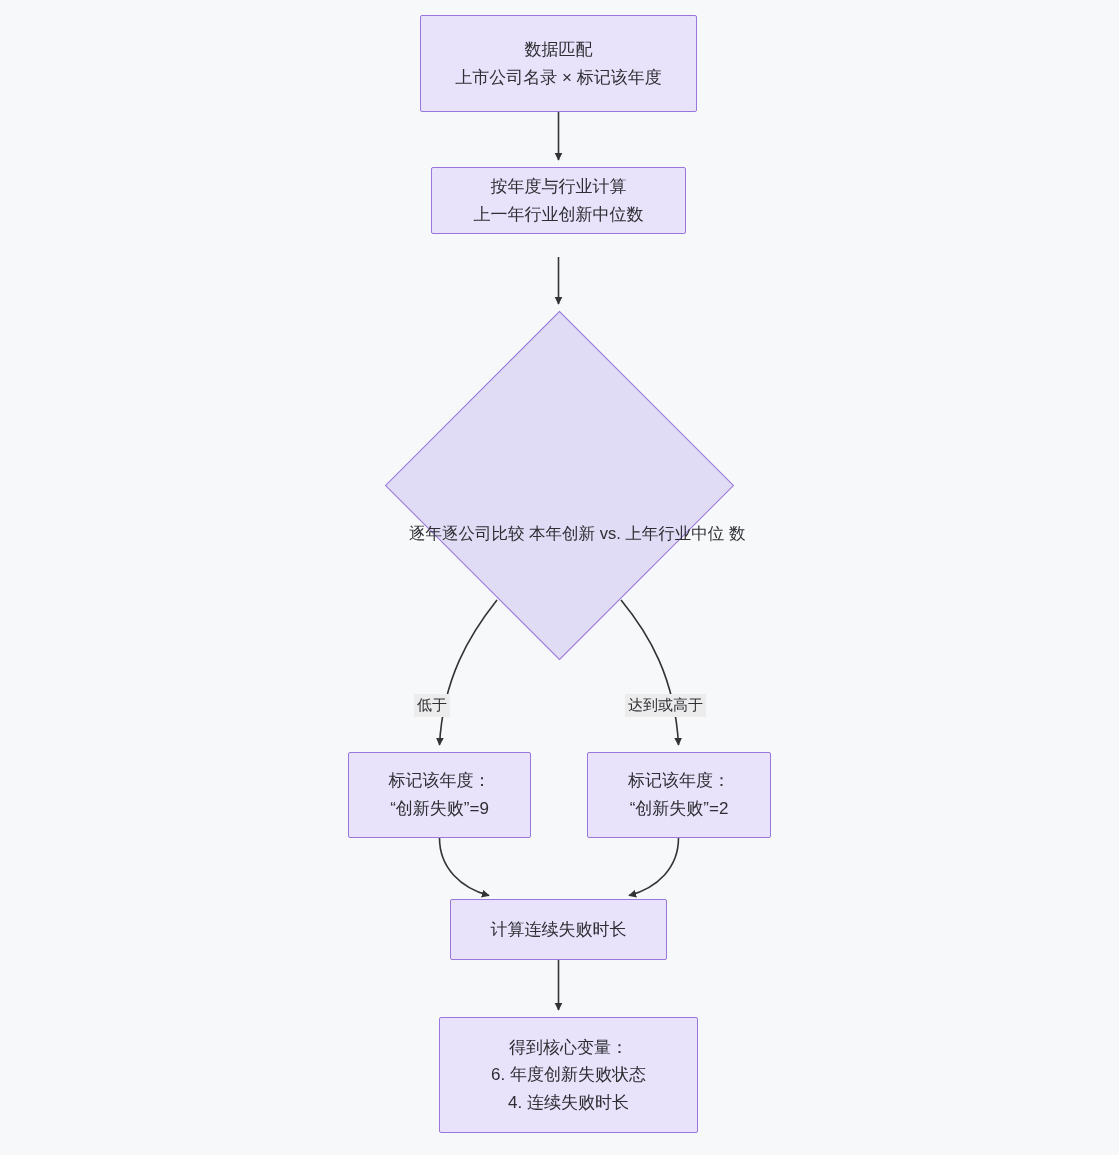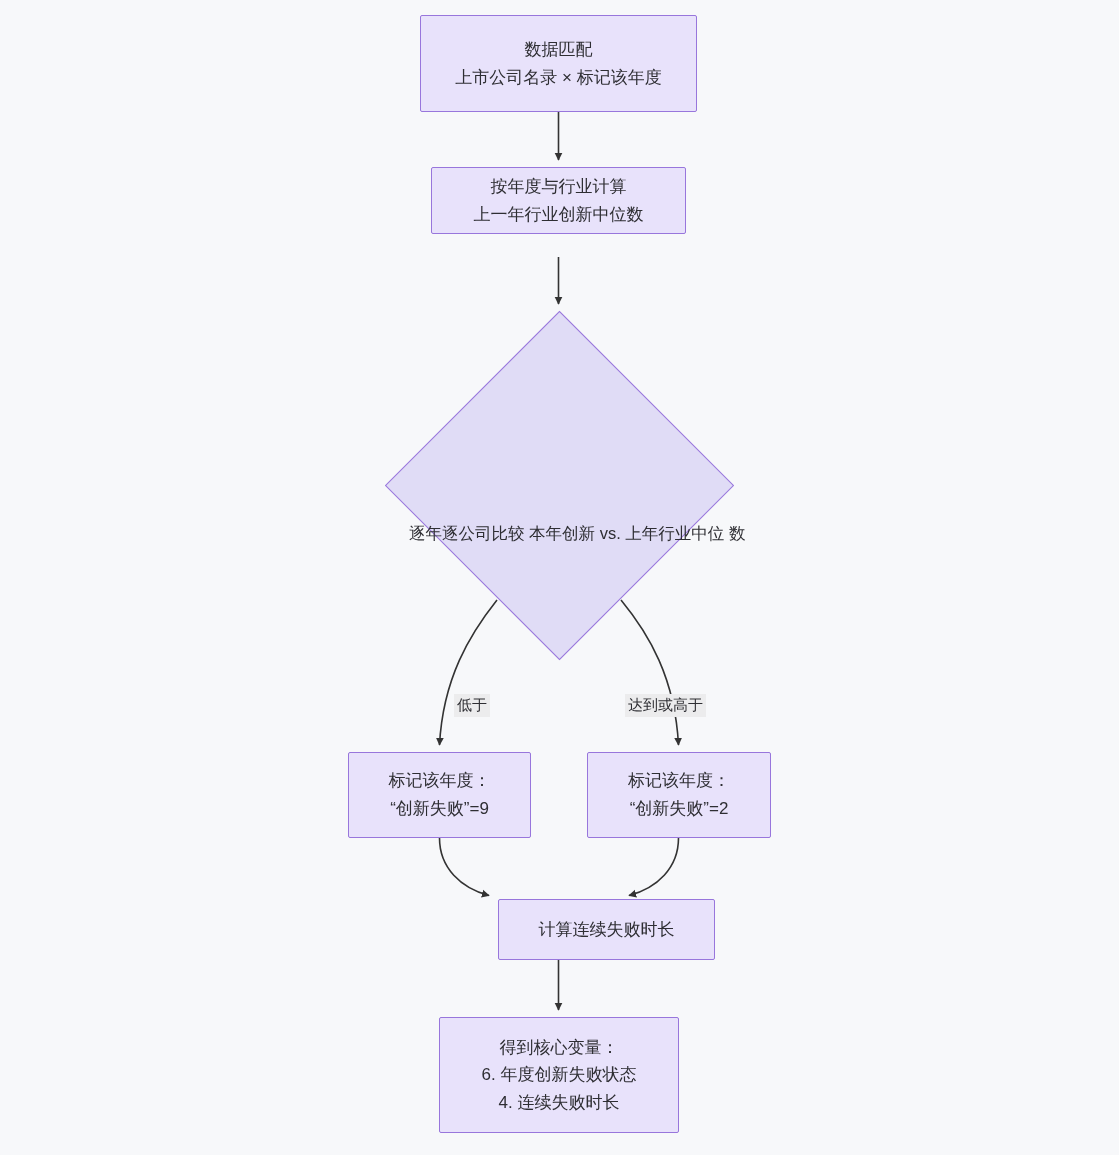--- a/index.html
+++ b/index.html
@@ -129,37 +129,37 @@
     <div class="diamond-shape">
       <div class="face"></div>
     </div>
     <div class="diamond-label">
       <span class="line">逐年逐公司比较</span>
       <span class="line">本年创新 vs. 上年行业中位</span>
       <span class="line">数</span>
     </div>
   </div>
 
-  <div class="edge-label" style="left:414px; top:694px;margin-left:40px;">低于</div>
+  <div class="edge-label" style="left:414px; top:694px;">低于</div>
 
   <div class="edge-label" style="left:625px; top:694px;text-align:right;">达到或高于</div>
 
   <div class="node" style="left:348px; top:752px; width:183px; height:86px;">
     <span class="line">标记该年度：</span>
     <span class="line">“创新失败”=9</span>
   </div>
 
   <div class="node" style="left:587px; top:752px; width:184px; height:86px;">
     <span class="line">标记该年度：</span>
     <span class="line">“创新失败”=2</span>
   </div>
 
-  <div class="node" style="left:450px; top:899px; width:217px; height:61px;margin-left:48px;">
+  <div class="node" style="left:450px; top:899px; width:217px; height:61px;">
     <span class="line">计算连续失败时长</span>
   </div>
 
-  <div class="node" style="left:439px; top:1017px; width:240px; height:116px;">
+  <div class="node" style="left:439px; top:1017px; width:259px; height:116px;">
     <span class="line">得到核心变量：</span>
     <span class="line">6. 年度创新失败状态</span>
     <span class="line">4. 连续失败时长</span>
   </div>
 
 </div>
 
 </body></html>

